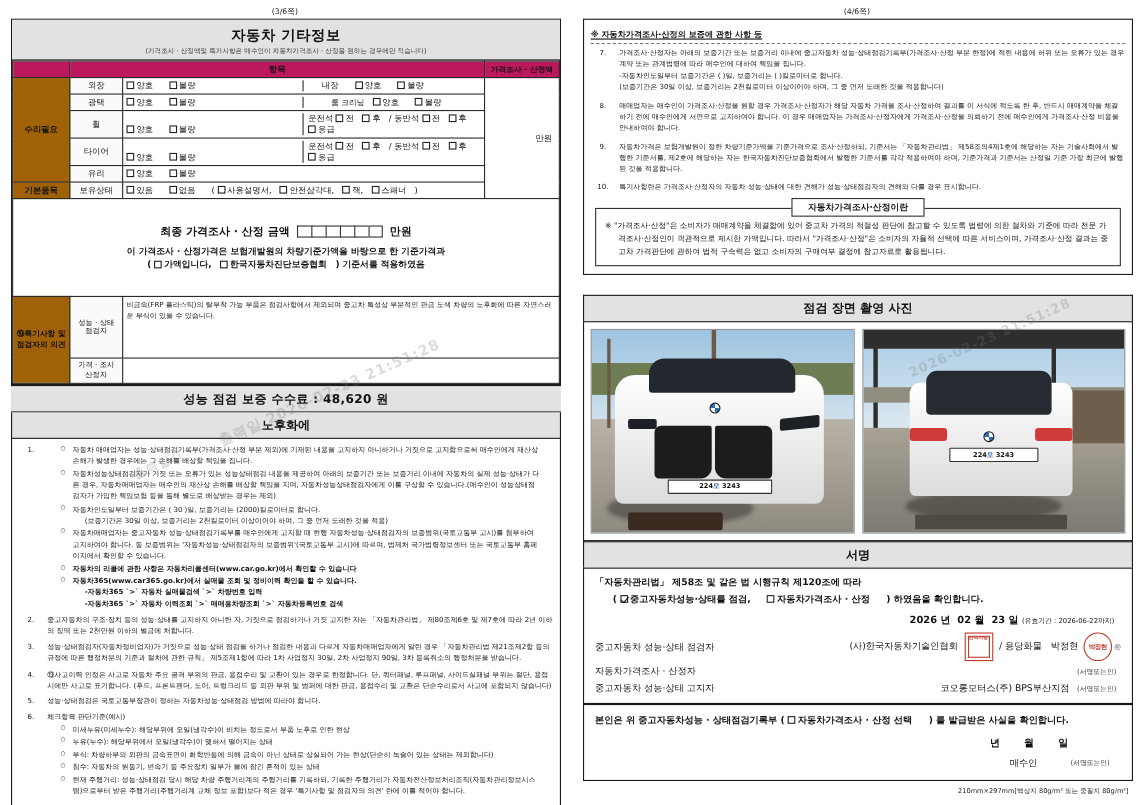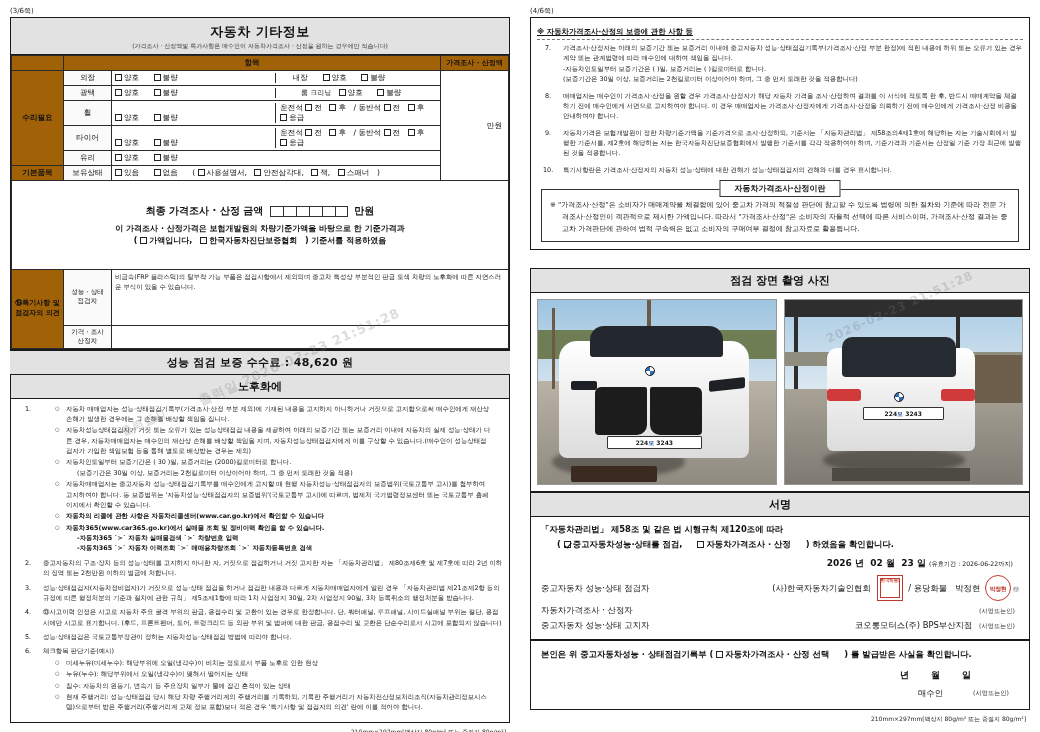--- a/index.html
+++ b/index.html
@@ -7,34 +7,34 @@
   body {
     width:1040px; height:732px;
     background:#ffffff;
     font-family:"DejaVu Sans","Liberation Sans",sans-serif;
     color:#111;
     overflow:hidden;
     position:relative;
   }
   .spread { display:flex; width:1040px; height:732px; }
   .page { width:520px; height:732px; position:relative; padding:6px 10px 4px 10px; }
-  .page-no { text-align:left; font-size:7px; color:#222; height:11px; line-height:11px; padding-right:2px; }
+  .page-no { text-align:center; font-size:7px; color:#222; height:11px; line-height:11px; padding-right:2px; }
 
   .frame { border:1.6px solid #1a1a1a; }
   .band { background:#e2e2e2; border-bottom:1.2px solid #1a1a1a; text-align:center; }
 
   .doc-title { font-size:13px; font-weight:bold; letter-spacing:.5px; padding:5px 0 1px; }
   .doc-sub { font-size:6px; color:#333; padding-bottom:3px; }
 
   table.grid { width:100%; border-collapse:collapse; table-layout:fixed; }
   table.grid td, table.grid th {
     border:1px solid #2a2a2a; font-size:7.6px; padding:2px 3px;
     vertical-align:middle;
   }
-  .hdr-cell { background:#a16207; font-weight:bold; text-align:center; font-size:8px; }
+  .hdr-cell { background:#be185d; font-weight:bold; text-align:center; font-size:8px; }
   .lbl { background:#a16207; text-align:center; font-weight:bold; font-size:8.5px; }
   .sub-lbl { text-align:center; font-size:8px; background:#fafafa; }
 
   .cb { display:inline-block; width:7px; height:7px; border:1px solid #222; background:#fff;
         vertical-align:-1px; margin-right:2px; position:relative; }
   .cb.checked::after {
     content:""; position:absolute; left:1px; top:-1px; width:3px; height:6px;
     border:solid #111; border-width:0 1.4px 1.4px 0; transform:rotate(42deg);
   }
   .opt { display:inline-block; margin-right:12px; white-space:nowrap; }
@@ -316,20 +316,21 @@
         </li>
         <li>중고자동차의 구조·장치 등의 성능·상태를 고지하지 아니한 자, 거짓으로 점검하거나 거짓 고지한 자는 「자동차관리법」 제80조제6호 및 제7호에 따라 2년 이하의 징역 또는 2천만원 이하의 벌금에 처합니다.</li>
         <li>성능·상태점검자(자동차정비업자)가 거짓으로 성능·상태 점검을 하거나 점검한 내용과 다르게 자동차매매업자에게 알린 경우 「자동차관리법 제21조제2항 등의 규정에 따른 행정처분의 기준과 절차에 관한 규칙」 제5조제1항에 따라 1차 사업정지 30일, 2차 사업정지 90일, 3차 등록취소의 행정처분을 받습니다.</li>
         <li>⑬사고이력 인정은 사고로 자동차 주요 골격 부위의 판금, 용접수리 및 교환이 있는 경우로 한정합니다. 단, 쿼터패널, 루프패널, 사이드실패널 부위는 절단, 용접 시에만 사고로 표기합니다. (후드, 프론트펜더, 도어, 트렁크리드 등 외판 부위 및 범퍼에 대한 판금, 용접수리 및 교환은 단순수리로서 사고에 포함되지 않습니다)</li>
         <li>성능·상태점검은 국토교통부장관이 정하는 자동차성능·상태점검 방법에 따라야 합니다.</li>
         <li>
           <span>체크항목 판단기준(예시)</span>
           <ul class="circ">
             <li>미세누유(미세누수): 해당부위에 오일(냉각수)이 비치는 정도로서 부품 노후로 인한 현상</li>
             <li>누유(누수): 해당부위에서 오일(냉각수)이 맺혀서 떨어지는 상태</li>
+            <li>부식: 차량하부와 외판의 금속표면이 화학반응에 의해 금속이 아닌 상태로 상실되어 가는 현상(단순히 녹슬어 있는 상태는 제외합니다)</li>
             <li>침수: 자동차의 원동기, 변속기 등 주요장치 일부가 물에 잠긴 흔적이 있는 상태</li>
             <li>현재 주행거리: 성능·상태점검 당시 해당 차량 주행거리계의 주행거리를 기록하되, 기록한 주행거리가 자동차전산정보처리조직(자동차관리정보시스템)으로부터 받은 주행거리(주행거리계 교체 정보 포함)보다 적은 경우 '특기사항 및 점검자의 의견' 란에 이를 적어야 합니다.</li>
           </ul>
         </li>
       </ol>
     </div>
 
     <div class="paper-note">210mm×297mm[백상지 80g/m² 또는 중질지 80g/m²]</div>
 
     <div class="watermark" style="left:190px;top:348px">출력일 2026-02-23 21:51:28</div>

